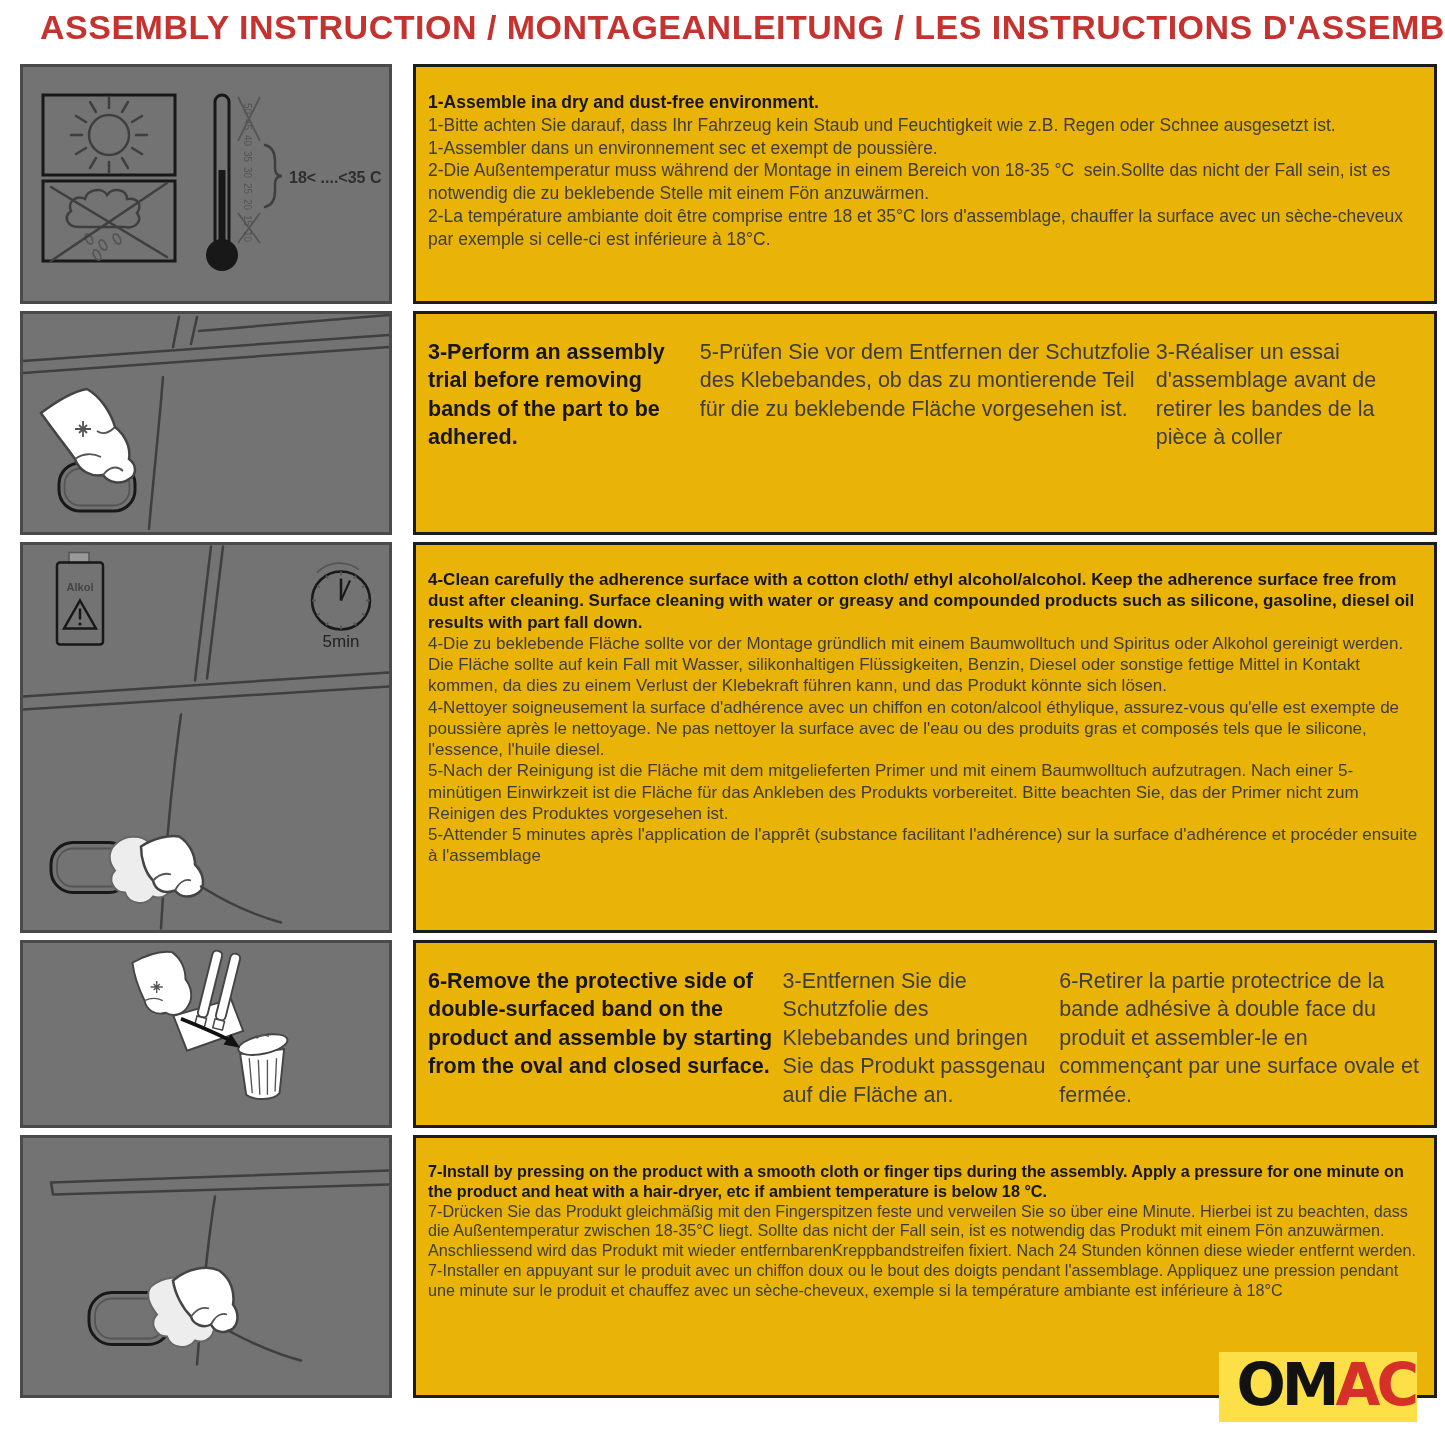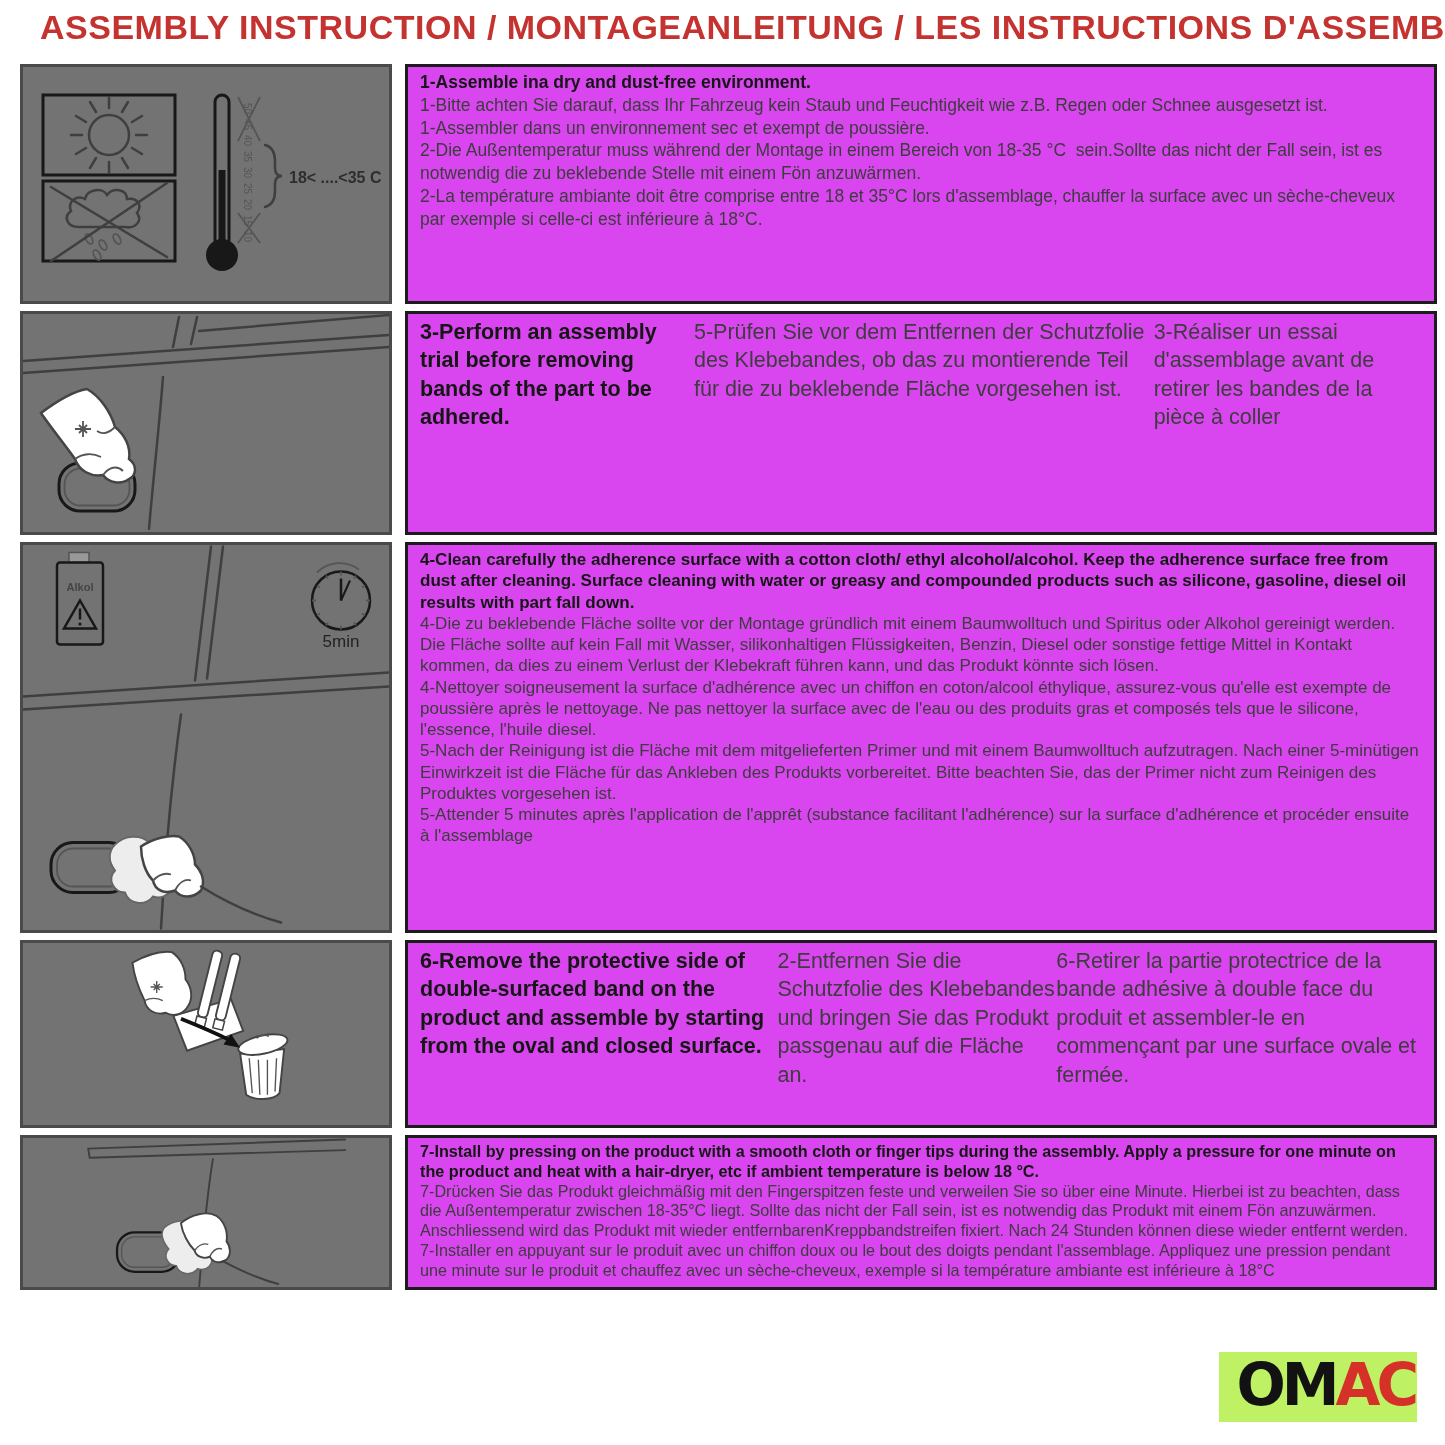--- a/index.html
+++ b/index.html
@@ -14,33 +14,33 @@
   }
   .rows { position:absolute; top:64px; left:20px; right:8px;
     display:flex; flex-direction:column; gap:7px; }
   .row { display:flex; gap:13px; }
   .illus {
     width:372px; flex:none; border:3px solid #4a4a4a; background:#737373;
     position:relative; box-sizing:border-box;
   }
   .illus svg { display:block; width:100%; height:100%; }
   .txt {
-    flex:1; border:3px solid #1c1c1c; background:#d946ef; box-sizing:border-box;
-    padding:4px 14px 6px 12px; color:#3d3d3d;
+    flex:1; border:3px solid #1c1c1c; background:#eab308; box-sizing:border-box;
+    padding:24px 14px 6px 12px; color:#3d3d3d;margin-left:8px;
   }
   .txt.center { display:flex; justify-content:center; }
   .para { margin:0; white-space:pre-wrap; }
   .para.bold { font-weight:bold; color:#161616; }
   .para.gap { margin-top:22px; }
   .fs17 .para { font-size:17.5px; line-height:1.3; }
   .fs17b .para { font-size:17px; line-height:1.25; }
   .fs21 .para { font-size:21.5px; line-height:1.32; }
   .fs16 .para { font-size:16.2px; line-height:1.22; }
   .logo {
-    position:absolute; top:1352px; right:28px; background:#bef264;
+    position:absolute; top:1352px; right:28px; background:#fde047;
     padding:4px 2px 8px 18px; font-family:"DejaVu Sans", sans-serif;
     font-weight:bold; font-size:58px; letter-spacing:-4px; line-height:1;
   }
   .logo .black { color:#121212; }
   .logo .red { color:var(--logo-red,#d63129); }
   svg .ln { stroke:#3f3f3f; stroke-width:2.5; fill:none; stroke-linecap:round; }
   svg .thin { stroke:#555; stroke-width:1.8; fill:none; }
   svg .dark { stroke:#181818; fill:none; }
   svg text { font-family:"Liberation Sans", sans-serif; }
 </style>
@@ -184,26 +184,26 @@
             <path class="thin" d="M102,76 C110,72 118,72 126,76"></path>
           </g>
           <g>
             <path d="M150,100 C180,112 202,122 218,130" stroke="#111" stroke-width="5" fill="none"></path>
             <path d="M228,138 L206,134 L216,120 Z" fill="#111"></path>
           </g>
         </svg>
       </div>
       <div class="txt fs21 center">
           <p class="para bold">6-Remove the protective side of double-surfaced band on the product and assemble by starting from the oval and closed surface.</p>
-          <p class="para normal">2-Entfernen Sie die Schutzfolie des Klebebandes und bringen Sie das Produkt passgenau auf die Fläche an.</p>
+          <p class="para normal">3-Entfernen Sie die Schutzfolie des Klebebandes und bringen Sie das Produkt passgenau auf die Fläche an.</p>
           <p class="para normal">6-Retirer la partie protectrice de la bande adhésive à double face du produit et assembler-le en commençant par une surface ovale et fermée.</p>
         </div>
     </div>
 
-    <div class="row" style="height:155px">
+    <div class="row" style="height:263px">
       <div class="illus">
         <svg viewBox="0 0 366 196">
           <path class="ln" d="M28,14 L366,2 M30,26 L366,16 M28,14 L30,26"></path>
           <path class="ln" d="M192,28 C182,90 178,150 174,196"></path>
           <rect class="dark" x="66" y="124" width="82" height="52" rx="23" stroke-width="3"></rect>
           <rect class="thin" x="72" y="130" width="70" height="40" rx="17"></rect>
           <g>
             <path d="M128,118 C140,108 158,106 168,114 C182,108 194,116 192,128 C202,136 200,150 190,154 C194,166 184,176 172,172 C164,182 148,180 144,168 C132,168 126,154 134,146 C126,136 122,126 128,118 Z" fill="#ededed" stroke="#666" stroke-width="2"></path>
             <path d="M150,112 C164,100 184,96 196,102 C208,110 212,124 210,136 C216,144 216,154 210,160 C202,166 192,164 188,156 C180,160 170,156 168,148 C160,140 152,126 150,112 Z" fill="#fff" stroke="#444" stroke-width="2.5"></path>
             <path class="thin" d="M188,156 C192,148 198,144 204,146 M168,148 C174,140 180,138 186,140"></path>

